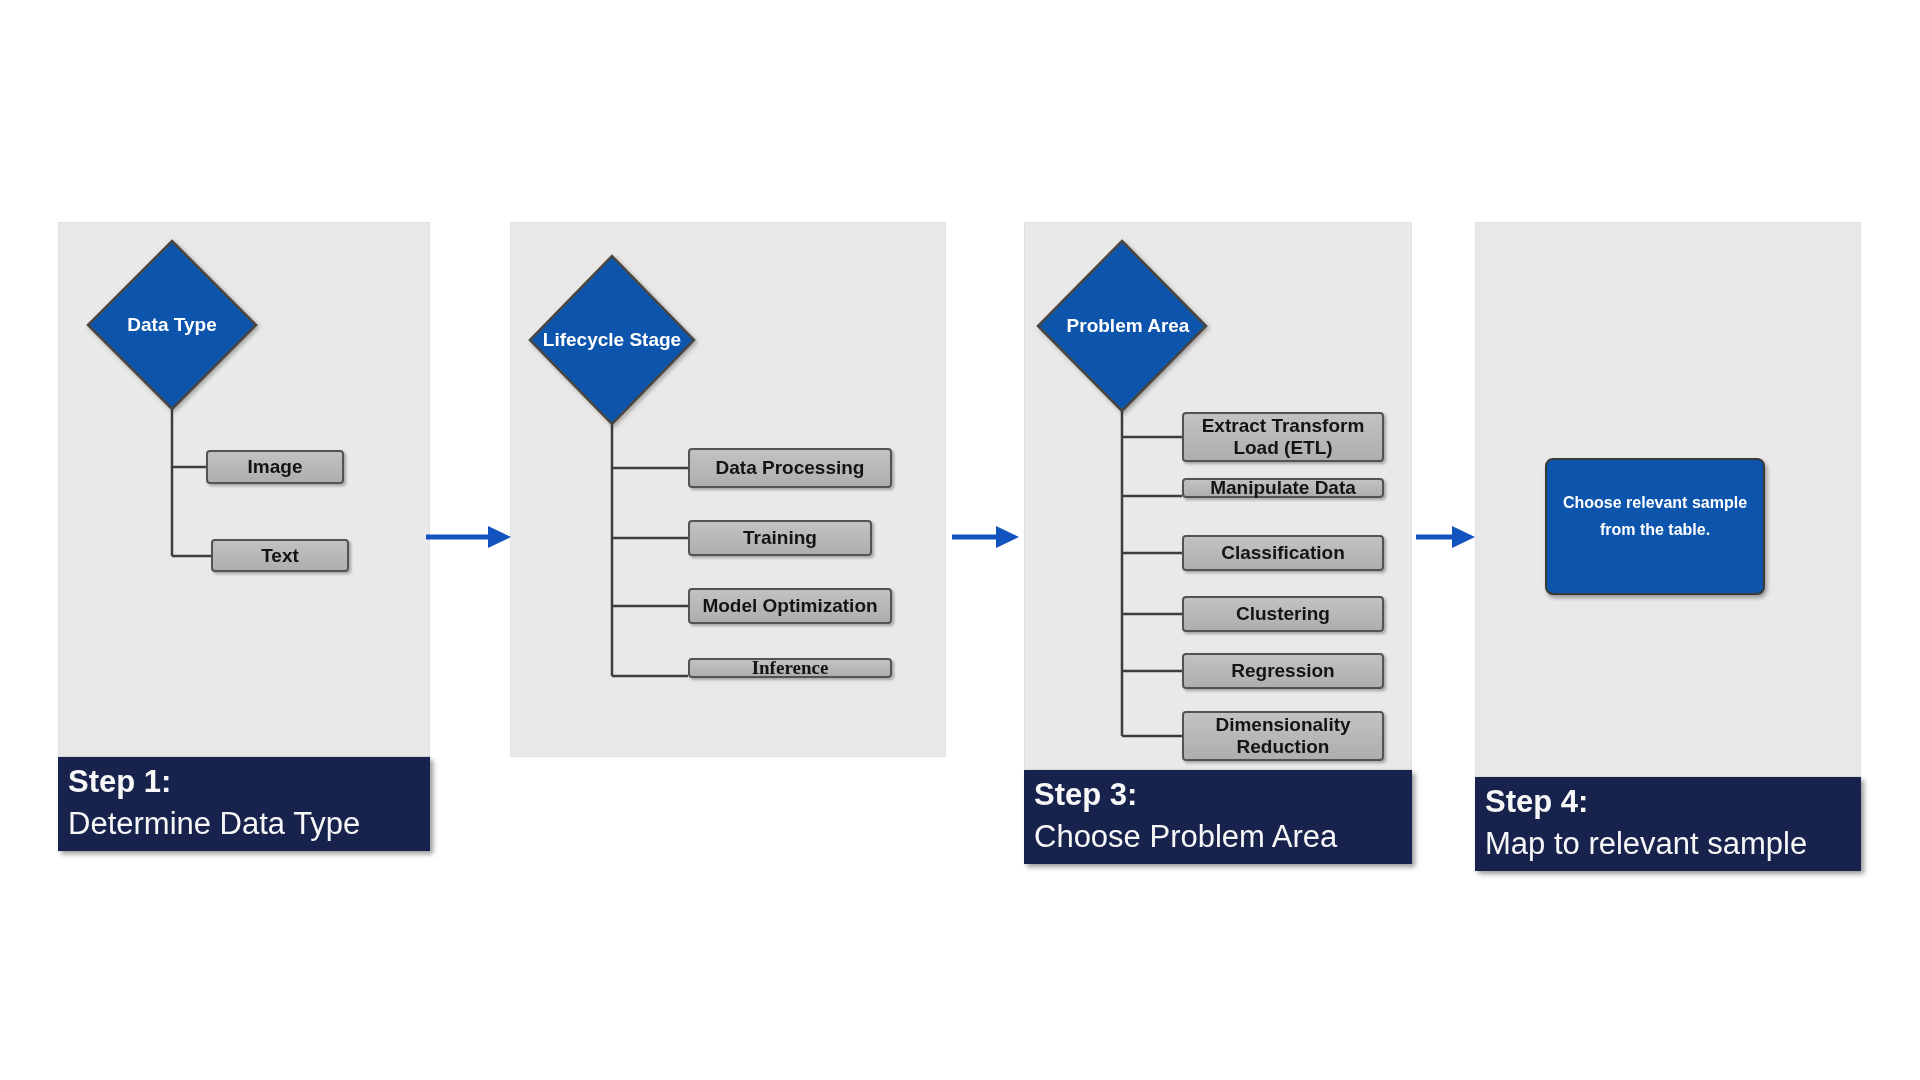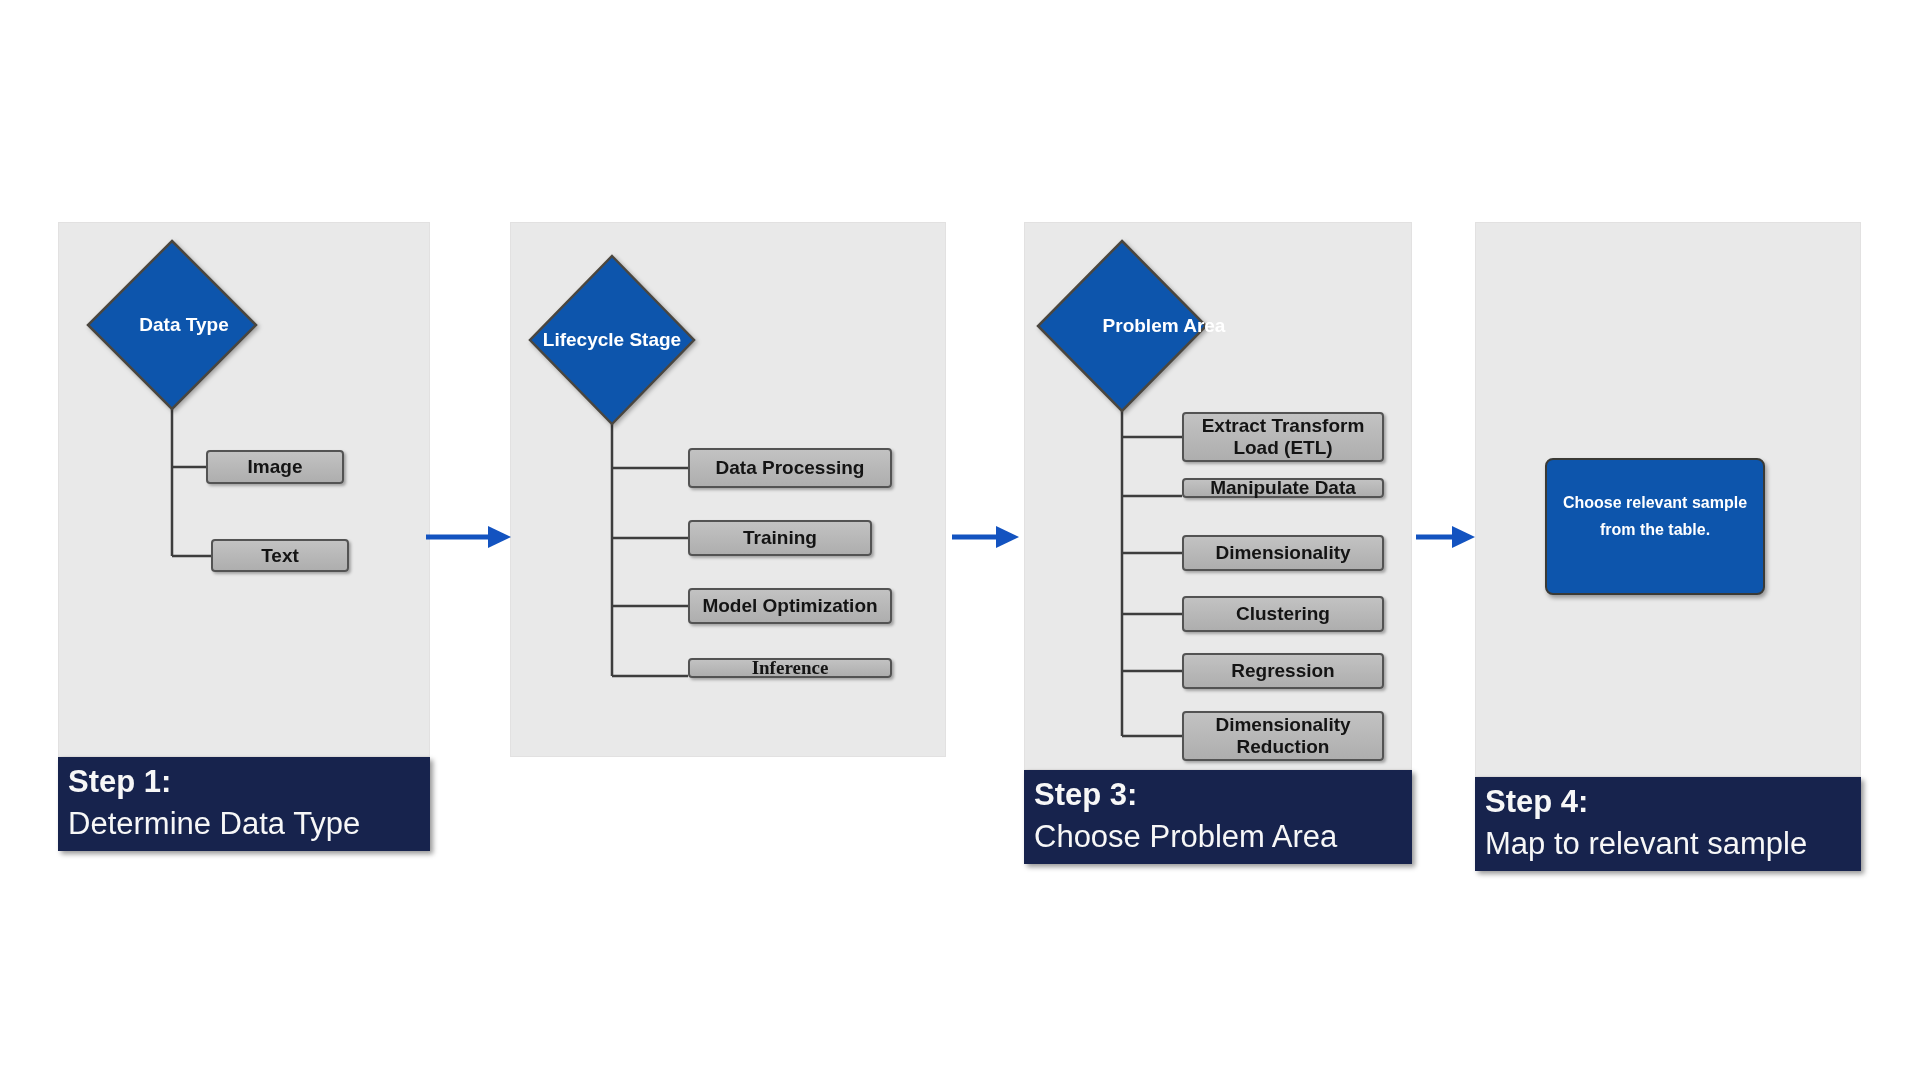--- a/index.html
+++ b/index.html
@@ -143,35 +143,35 @@
     <g>
       <line class="arrow-shaft" x1="952" y1="537" x2="998" y2="537"></line>
       <polygon class="arrow-head" points="996,526 1019,537 996,548"></polygon>
     </g>
     <g>
       <line class="arrow-shaft" x1="1416" y1="537" x2="1454" y2="537"></line>
       <polygon class="arrow-head" points="1452,526 1475,537 1452,548"></polygon>
     </g>
   </svg>
 
-  <div class="diamond-label" style="left:92px; top:312px; width:160px; height:26px;padding-left:12px;">Data Type</div>
+  <div class="diamond-label" style="left:92px; top:312px; width:160px; height:26px;">Data Type</div>
   <div class="diamond-label" style="left:532px; top:327px; width:160px; height:26px;">Lifecycle Stage</div>
-  <div class="diamond-label" style="left:1042px; top:313px; width:172px; height:26px;margin-left:36px;">Problem Area</div>
+  <div class="diamond-label" style="left:1042px; top:313px; width:172px; height:26px;">Problem Area</div>
 
   <div class="option-box" style="left:206px; top:450px; width:138px; height:34px;">Image</div>
   <div class="option-box" style="left:211px; top:539px; width:138px; height:33px;">Text</div>
 
   <div class="option-box" style="left:688px; top:448px; width:204px; height:40px;">Data Processing</div>
   <div class="option-box" style="left:688px; top:520px; width:184px; height:36px;">Training</div>
   <div class="option-box" style="left:688px; top:588px; width:204px; height:36px;">Model Optimization</div>
   <div class="option-box" style="left:688px; top:658px; width:204px; height:20px;font-family:Liberation Serif, serif;">Inference</div>
 
   <div class="option-box" style="left:1182px; top:412px; width:202px; height:50px;">Extract Transform Load (ETL)</div>
   <div class="option-box" style="left:1182px; top:478px; width:202px; height:19px;">Manipulate Data</div>
-  <div class="option-box" style="left:1182px; top:535px; width:202px; height:36px;">Dimensionality</div>
+  <div class="option-box" style="left:1182px; top:535px; width:202px; height:36px;">Classification</div>
   <div class="option-box" style="left:1182px; top:596px; width:202px; height:36px;">Clustering</div>
   <div class="option-box" style="left:1182px; top:653px; width:202px; height:36px;">Regression</div>
   <div class="option-box" style="left:1182px; top:711px; width:202px; height:50px;">Dimensionality Reduction</div>
 
   <div class="final-box">Choose relevant sample from the table.</div>
 
   <div class="band" style="left:58px; top:757px; width:372px; height:94px;">
     <div class="step-label">Step 1:</div>
     <div class="step-desc">Determine Data Type</div>
   </div>

